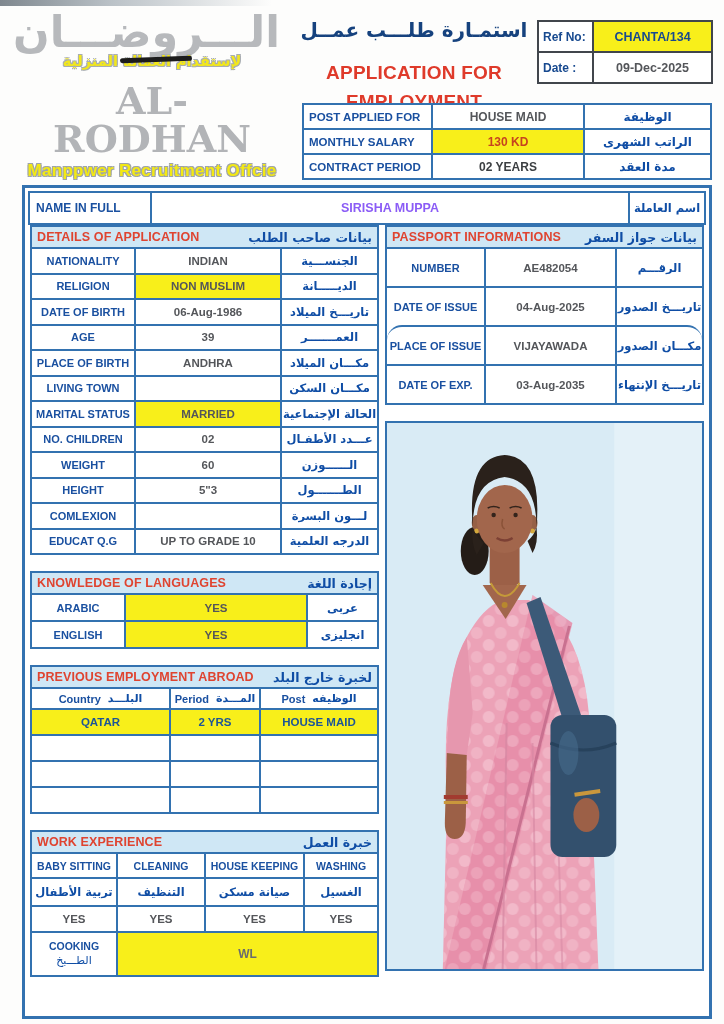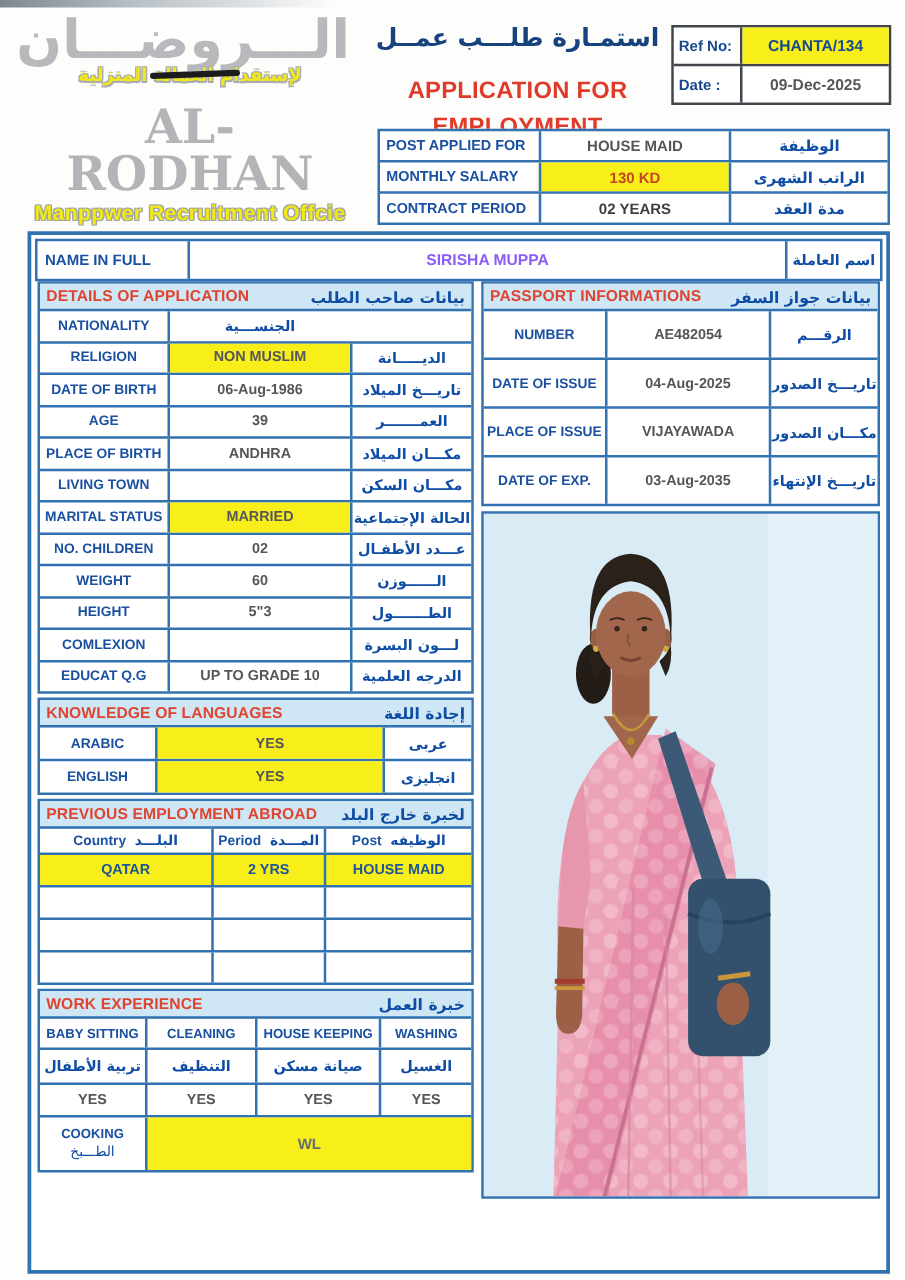--- a/index.html
+++ b/index.html
@@ -53,21 +53,21 @@
     display:grid; grid-template-columns:120px 1fr 76px; }
   .name-box .c { display:flex; align-items:center; justify-content:center; }
   .name-box .c + .c { border-left:2px solid #3372b0; }
   .name-label { justify-content:flex-start !important; padding-left:6px; font-size:12px; font-weight:bold; color:#1a50a0; }
   .name-value { font-size:12.5px; font-weight:bold; color:#8b5cf6; }
   .name-ar { font-size:11.5px; font-weight:bold; color:#0f4da5; }
 
   .left-col  { position:absolute; left:5px;  top:37px; width:349px; }
   .right-col { position:absolute; left:360px; top:37px; width:319px; }
 
-  .grp { border:2px solid #3372b0; background:#fff; margin-bottom:3px; }
+  .grp { border:2px solid #3372b0; background:#fff; margin-bottom:16px; }
   .sec-header { background:#cfe7f5; border-bottom:2px solid #3372b0; height:20px;
     display:flex; align-items:center; justify-content:space-between; padding:0 5px; }
   .sec-header .en { font-size:12.5px; font-weight:bold; color:#df4430; letter-spacing:.1px; }
   .sec-header .ar-t { font-size:12.5px; font-weight:bold; color:#0f4da5; }
 
   .row { display:grid; }
   .row + .row { border-top:2px solid #3372b0; }
   .row .c { display:flex; align-items:center; justify-content:center; overflow:hidden; }
   .row .c + .c { border-left:2px solid #3372b0; }
   .flabel { font-size:11px; font-weight:bold; color:#1a50a0; text-align:center; }
@@ -166,20 +166,21 @@
 
     <div class="left-col">
 
       <div class="grp details">
         <div class="sec-header">
           <span class="en">DETAILS OF APPLICATION</span>
           <span class="ar-t ar">بيانات صاحب الطلب</span>
         </div>
         <div class="row">
           <div class="c flabel">NATIONALITY</div>
+          <div class="c fvalue">INDIAN</div>
           <div class="c farabic ar">الجنســـية</div>
         </div>
         <div class="row">
           <div class="c flabel">RELIGION</div>
           <div class="c fvalue hl">NON MUSLIM</div>
           <div class="c farabic ar">الديـــــانة</div>
         </div>
         <div class="row">
           <div class="c flabel">DATE OF BIRTH</div>
           <div class="c fvalue">06-Aug-1986</div>
@@ -332,21 +333,21 @@
         <div class="row" style="grid-template-columns:97px 131px 1fr; height:37px;">
           <div class="c flabel">NUMBER</div>
           <div class="c fvalue">AE482054</div>
           <div class="c farabic ar">الرقـــم</div>
         </div>
         <div class="row" style="grid-template-columns:97px 131px 1fr; height:37px;">
           <div class="c flabel">DATE OF ISSUE</div>
           <div class="c fvalue">04-Aug-2025</div>
           <div class="c farabic ar">تاريـــخ الصدور</div>
         </div>
-        <div class="row" style="grid-template-columns:97px 131px 1fr; height:37px;">
+        <div class="row" style="grid-template-columns:97px 131px 1fr; height:37px;border-radius:15px;">
           <div class="c flabel">PLACE OF ISSUE</div>
           <div class="c fvalue">VIJAYAWADA</div>
           <div class="c farabic ar">مكـــان الصدور</div>
         </div>
         <div class="row" style="grid-template-columns:97px 131px 1fr; height:37px;">
           <div class="c flabel">DATE OF EXP.</div>
           <div class="c fvalue">03-Aug-2035</div>
           <div class="c farabic ar">تاريـــخ الإنتهاء</div>
         </div>
       </div>

